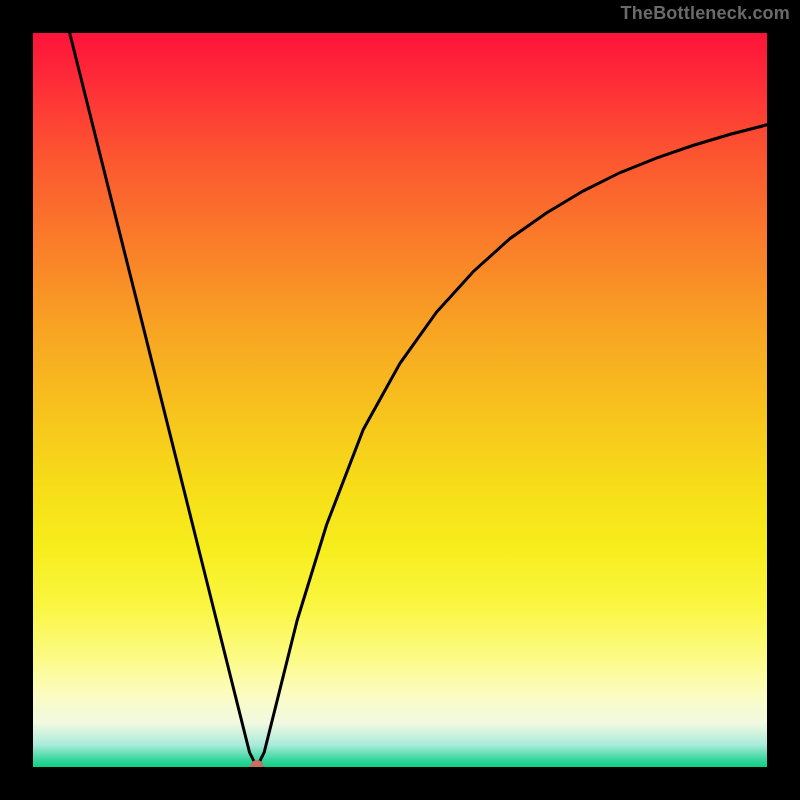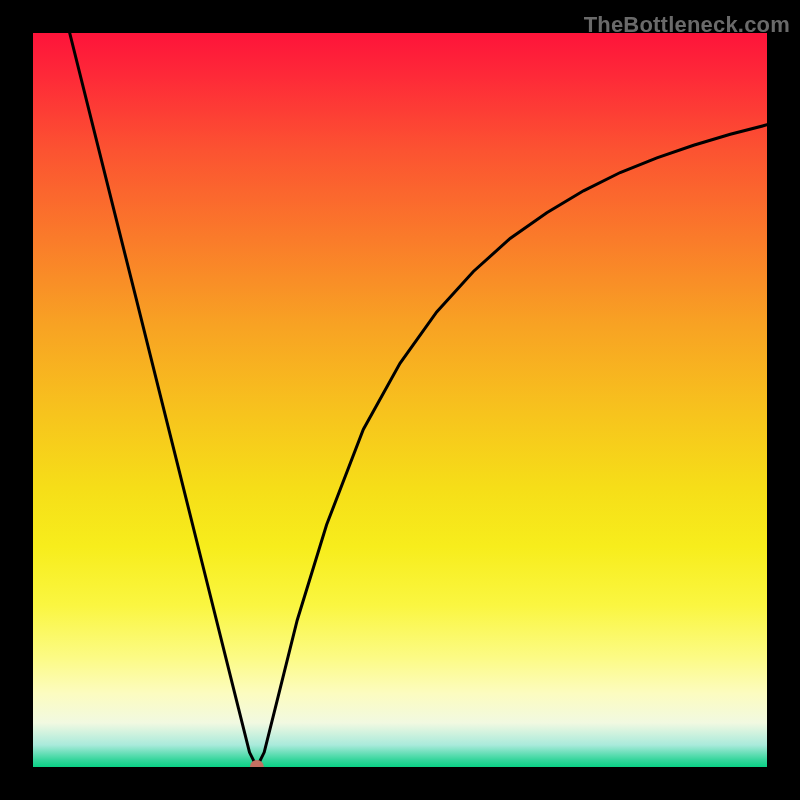--- a/index.html
+++ b/index.html
@@ -11,24 +11,24 @@
     font-family: Arial, Helvetica, sans-serif;
   }
   .frame {
     position: relative;
     width: 800px;
     height: 800px;
     background: #000;
   }
   .watermark {
     position: absolute;
-    top: 12px;
+    top: 3px;
     right: 10px;
     color: #6a6a6a;
-    font-size: 22px;
+    font-size: 18px;
     font-weight: 600;
     letter-spacing: 0.2px;
   }
   .plot {
     position: absolute;
     left: 33px;
     top: 33px;
     width: 734px;
     height: 734px;
     overflow: hidden;

